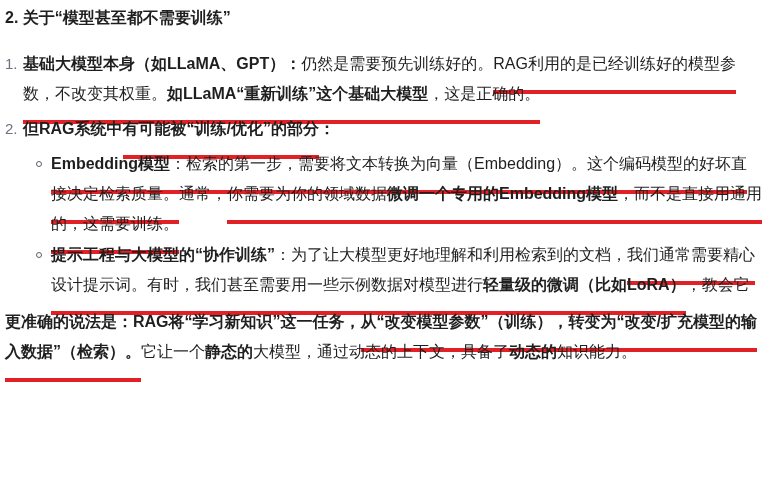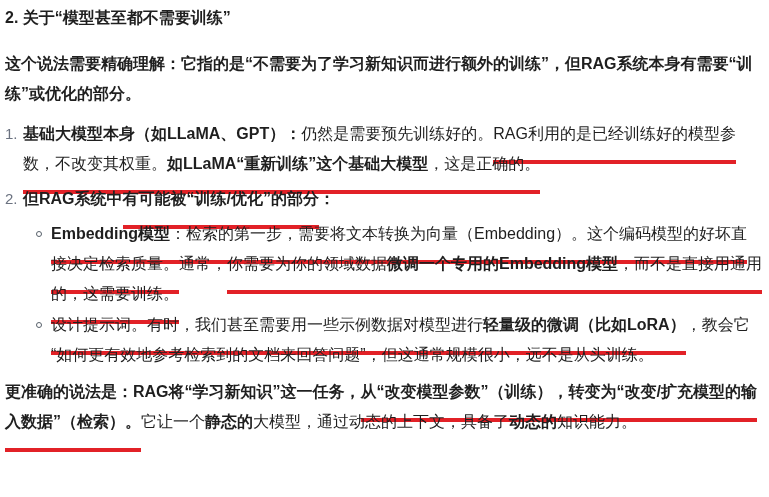--- a/index.html
+++ b/index.html
@@ -37,24 +37,20 @@
     border-radius:50%;margin:12px 9px 0 0;background:transparent;
   }
   .uli + .para{margin-top:7px;margin-bottom:11px;}
 </style>
 </head>
 <body>
 
 <main>
   <h2>2. 关于“模型甚至都不需要训练”</h2>
   <div id="content">
-      <div class="para">
-        <div class="line"><span class="b">这个说法需要精确理解：它指的是“不需要为了学习新知识而进行额外的训练”，但RAG系统本身有需要“训</span></div>
-        <div class="line"><span class="b">练”或优化的部分。</span></div>
-      </div>
       <div class="oli">
         <span class="num">1.</span>
         <div class="litext">
           <div class="line"><span class="b">基础大模型本身（如LLaMA、GPT）：</span><span>仍然是需要预先训练好的。</span><span class=" u">RAG利用的是已经训练好的模型参</span></div>
           <div class="line"><span class=" u">数，不改变其权重。</span><span class="b u">如LLaMA“重新训练”这个基础大模型</span><span class=" u">，这是正确的。</span></div>
         </div>
       </div>
       <div class="oli">
         <span class="num">2.</span>
         <div class="litext">
@@ -65,22 +61,22 @@
         <span class="dot"></span>
         <div class="litext">
           <div class="line"><span class="b u">Embedding模型</span><span class=" u">：检索的第一步，需要将文本转换为向量（Embedding）。这个编码模型的好坏直</span></div>
           <div class="line"><span class=" u">接决定检索质量。</span><span>通常，</span><span class=" u">你需要为你的领域数据</span><span class="b u">微调一个专用的Embedding模型</span><span class=" u">，而不是直接用通用</span></div>
           <div class="line"><span class=" u">的，这需要训练。</span></div>
         </div>
       </div>
       <div class="uli">
         <span class="dot"></span>
         <div class="litext">
+          <div class="line"><span class="b">提示工程与大模型的“协作训练”</span><span>：为了让大模型更好地理解和利用检索到的文档，</span><span class=" u">我们通常需要精心</span></div>
           <div class="line"><span class=" u">设计提示词。有时，我们甚至需要用一些示例数据对模型进行</span><span class="b u">轻量级的微调（比如LoRA）</span><span>，教会它</span></div>
-          <div class="line"><span>“如何更有效地参考检索到的文档来回答问题”，但这通常规模很小，远不是从头训练。</span></div>
         </div>
       </div>
       <div class="para">
         <div class="line"><span class="b">更准确的说法是：RAG将“学习新知识”这一任务，</span><span class="b u">从“改变模型参数”（训练），转变为“改变/扩充模型的输</span></div>
         <div class="line"><span class="b u">入数据”（检索）。</span><span>它让一个</span><span class="b">静态的</span><span>大模型，通过动态的上下文，具备了</span><span class="b">动态的</span><span>知识能力。</span></div>
       </div>
     </div>
 </main>
 
 </body></html>

